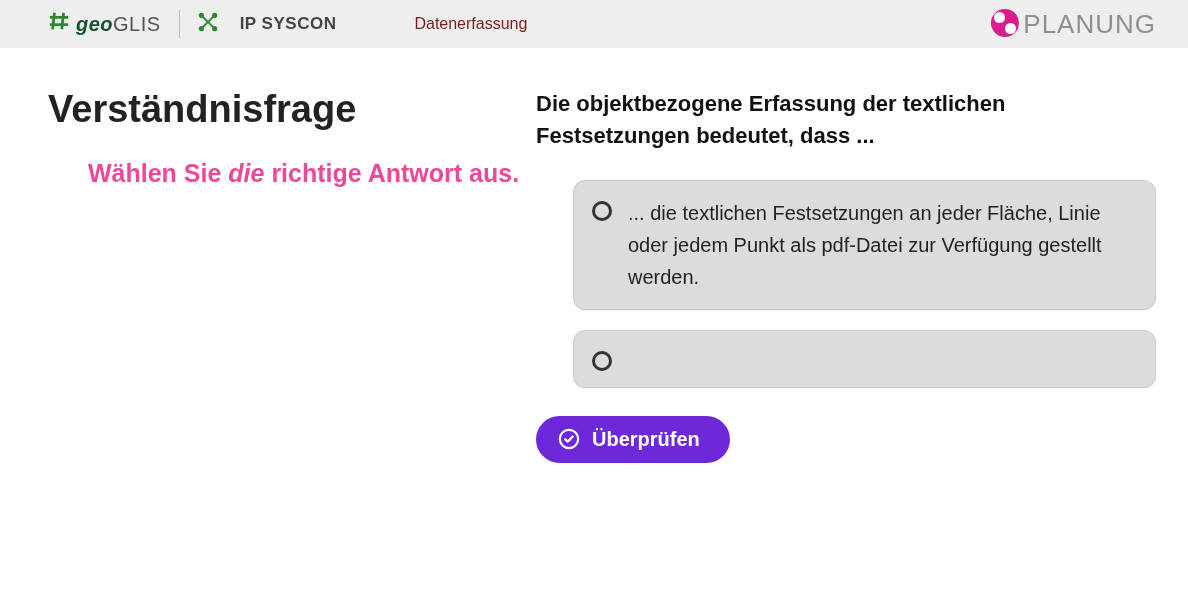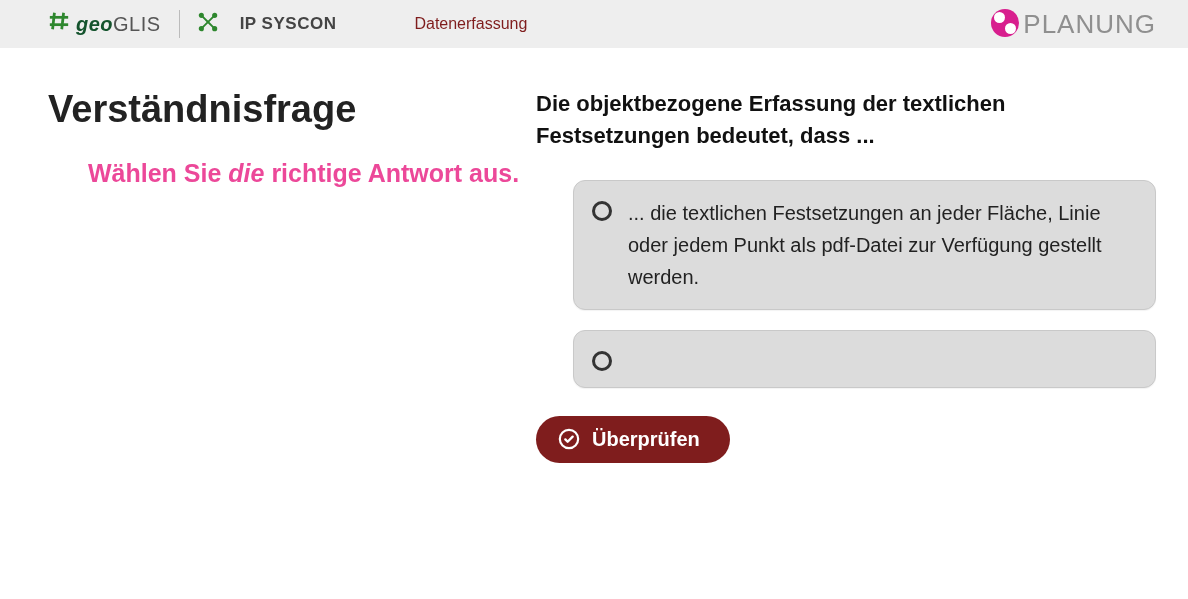--- a/index.html
+++ b/index.html
@@ -69,21 +69,21 @@
     margin-left: 37px;
   }
   .option .radio {
     width: 20px; height: 20px; border: 3px solid #333; border-radius: 50%;
     flex-shrink: 0; margin-top: 4px; background: #dcdcdc;
   }
   .option .text { font-size: 20px; line-height: 1.6; color: #222; }
 
   .submit-btn {
     margin-top: 8px;
-    background: #7f1d1d;
+    background: #6d28d9;
     color: #fff;
     border: none;
     border-radius: 999px;
     padding: 12px 30px 12px 22px;
     font-size: 20px;
     font-weight: 600;
     display: inline-flex;
     align-items: center;
     gap: 12px;
     cursor: pointer;

